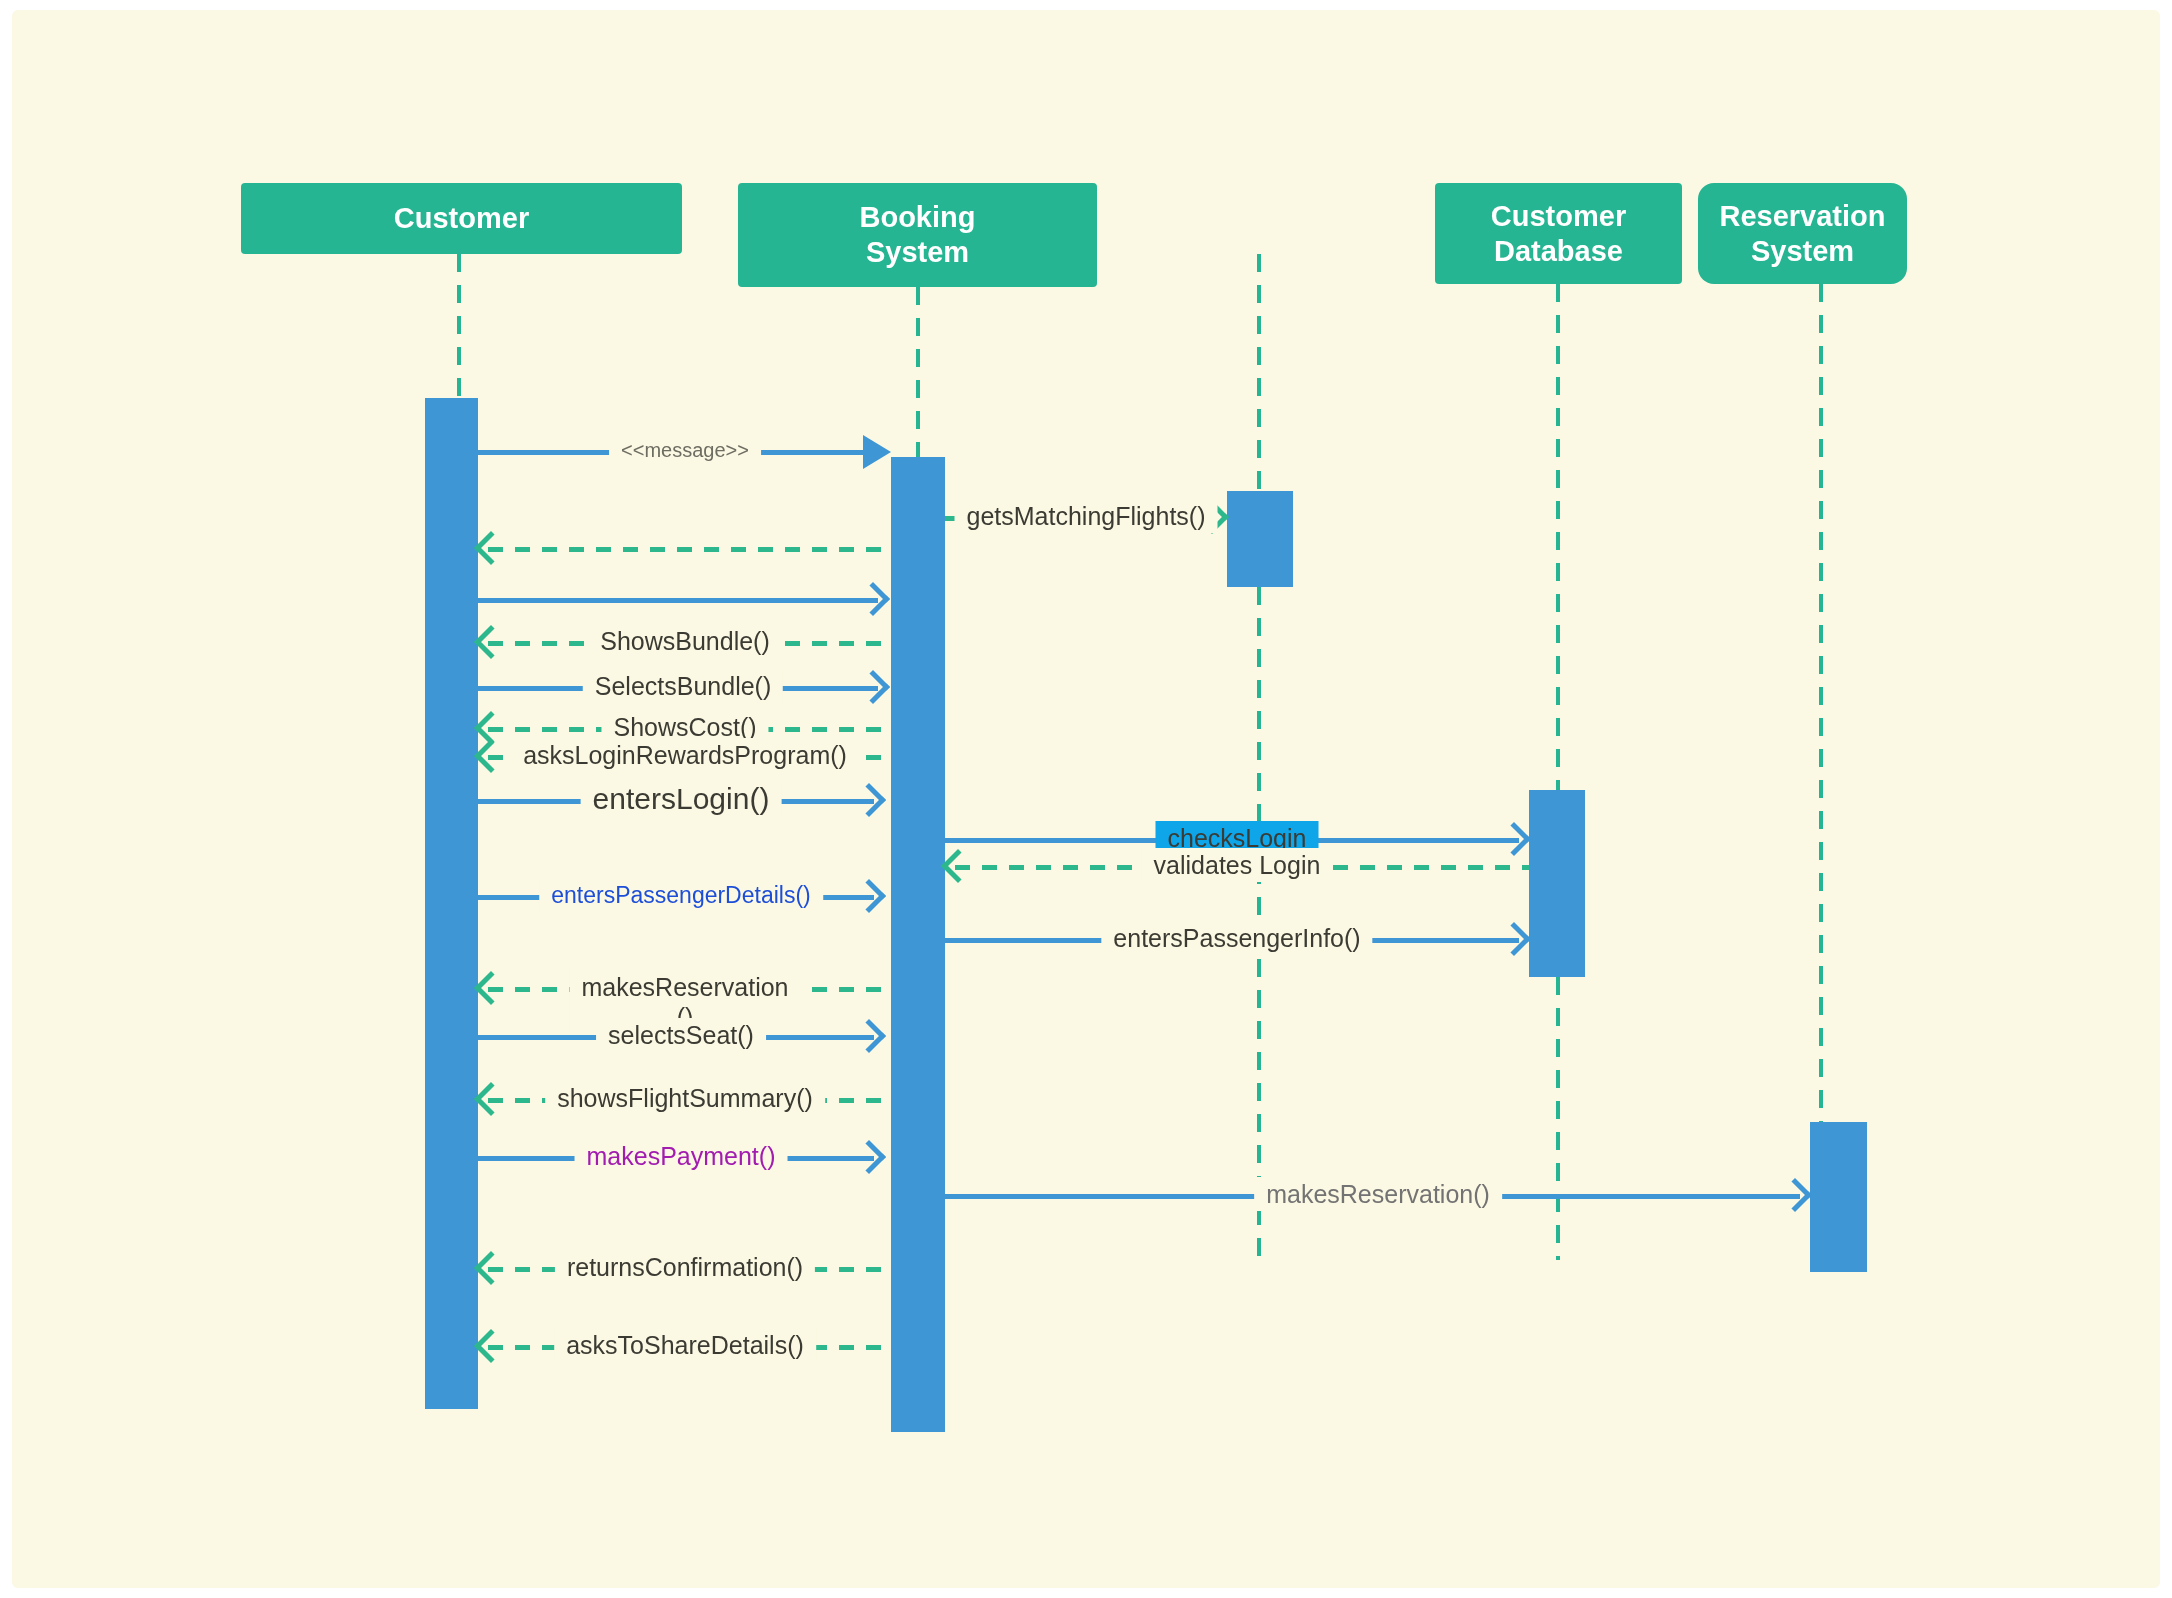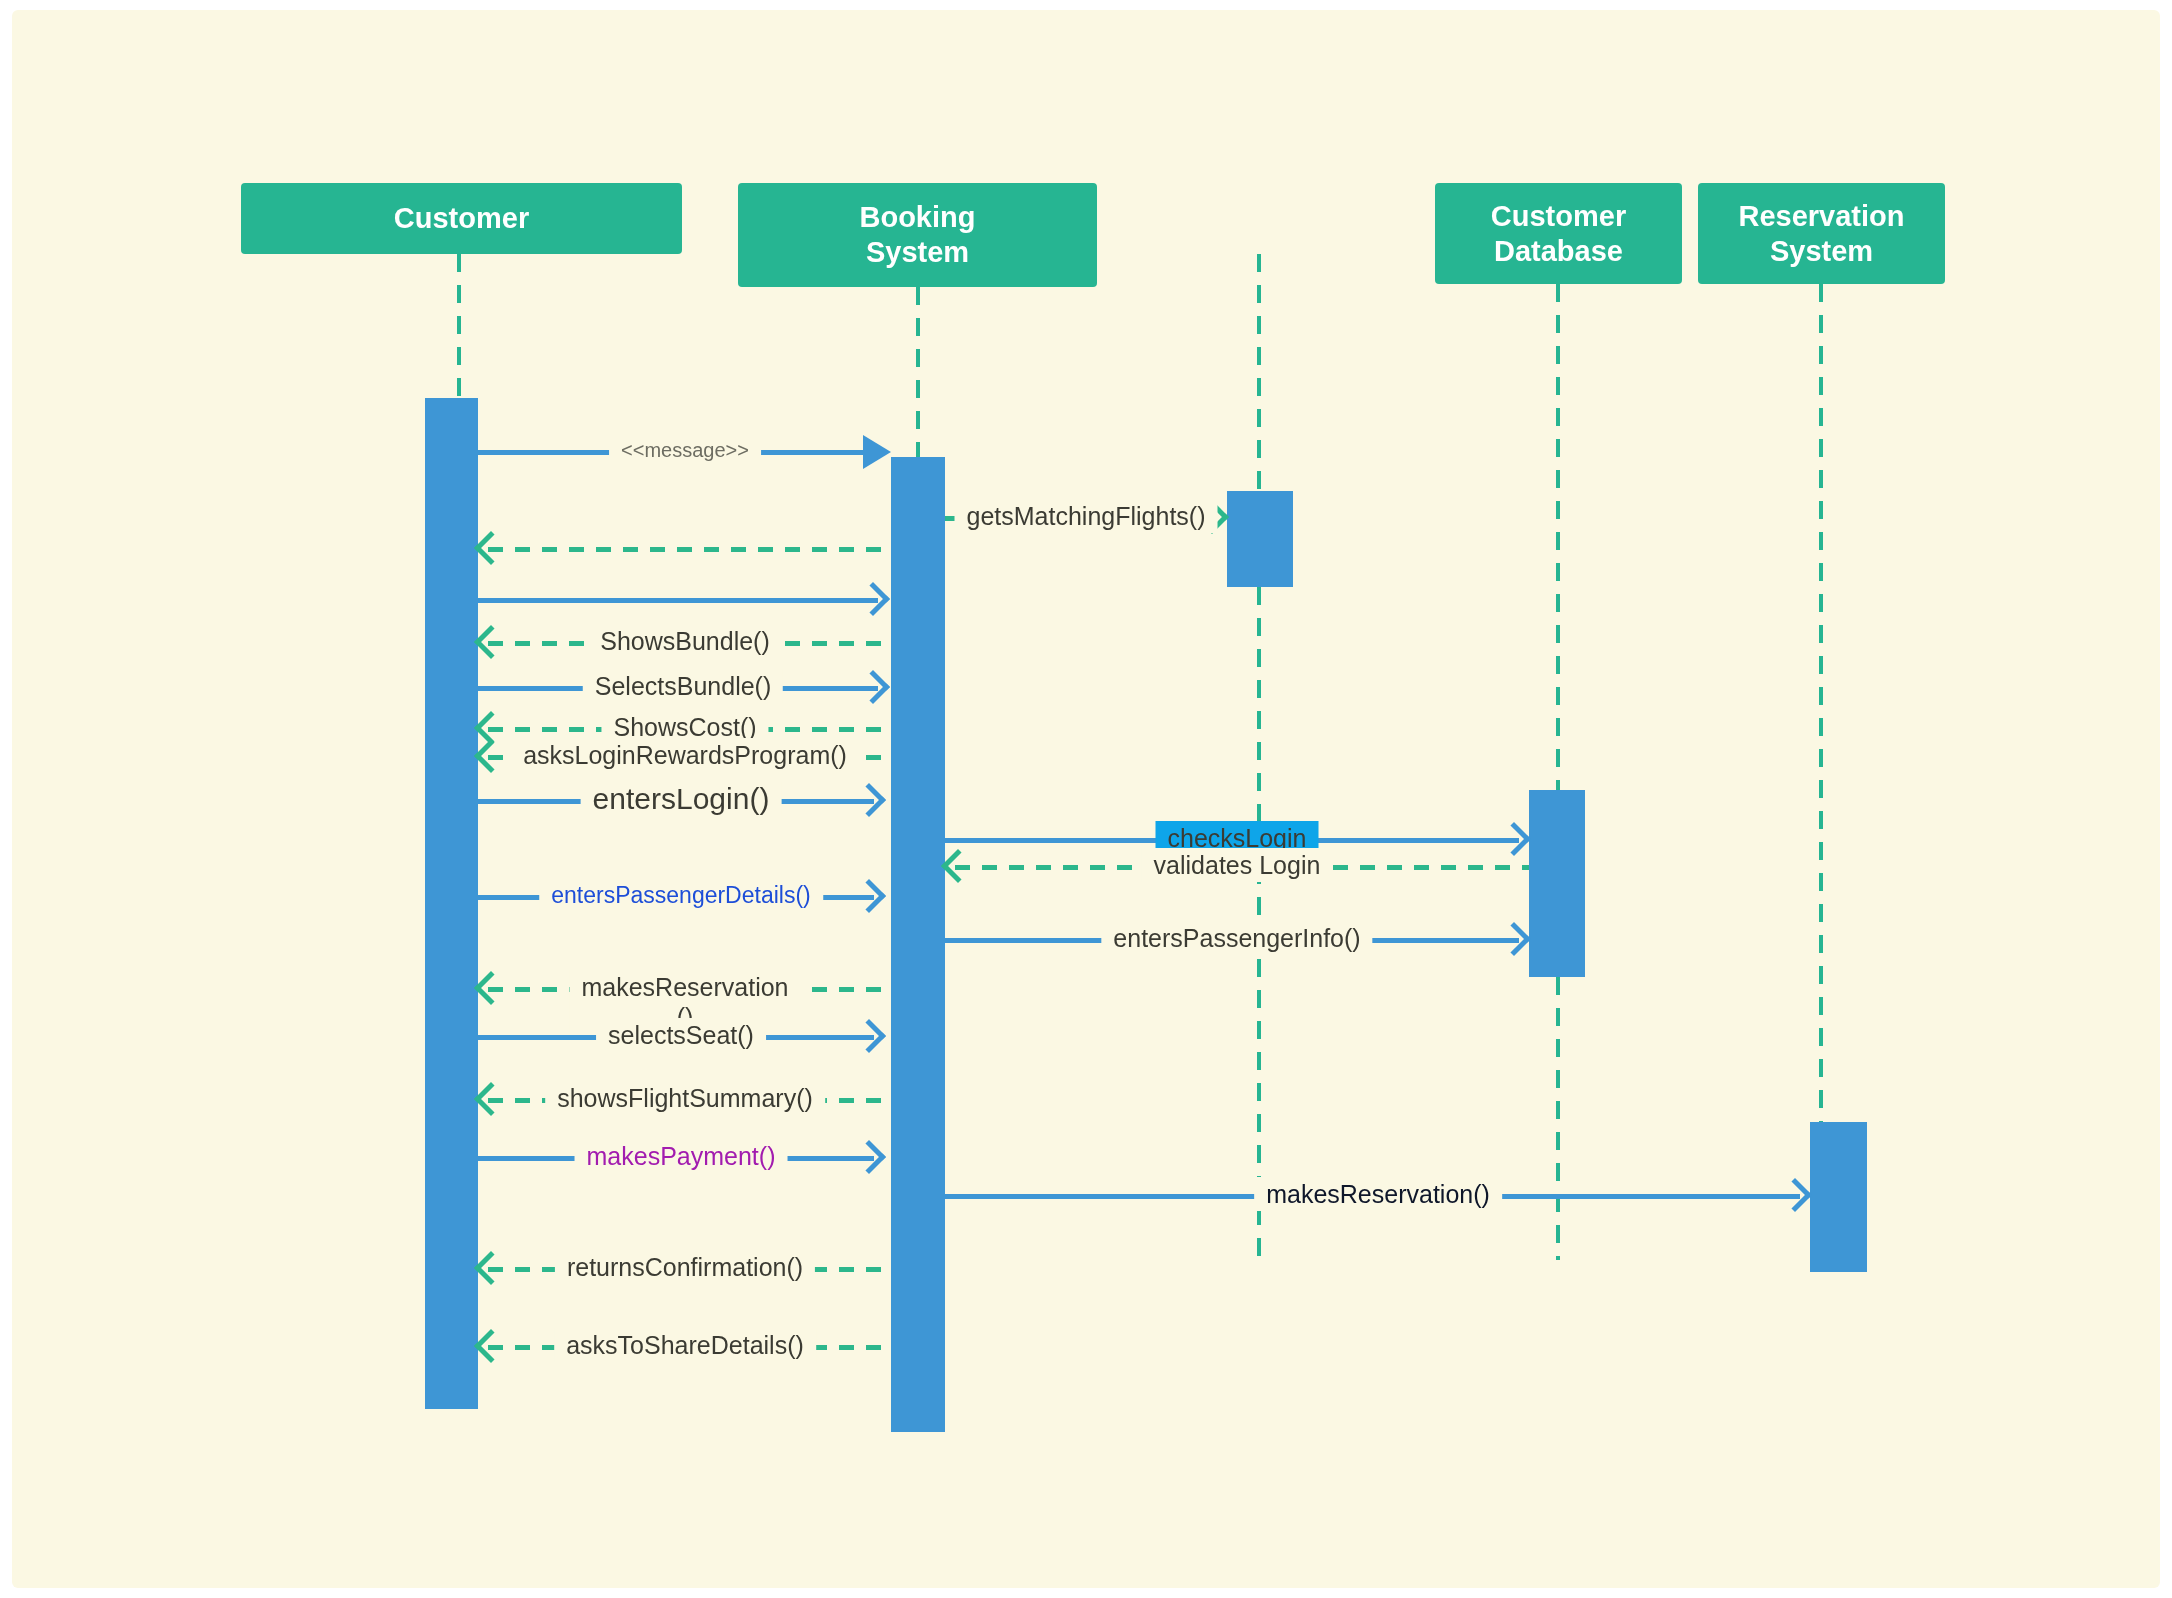--- a/index.html
+++ b/index.html
@@ -46,21 +46,21 @@
       <div style="position: absolute; left: 891px; top: 457px; width: 54px; height: 975px; background: rgb(62, 150, 213);"></div>
       <div style="position: absolute; left: 1257px; top: 254px; width: 4px; height: 237px; background: repeating-linear-gradient(rgb(38, 181, 146) 0px, rgb(38, 181, 146) 18px, transparent 18px, transparent 31px);"></div>
       <div style="position: absolute; left: 1257px; top: 587px; width: 4px; height: 673px; background: repeating-linear-gradient(rgb(38, 181, 146) 0px, rgb(38, 181, 146) 18px, transparent 18px, transparent 31px);"></div>
       <div style="position: absolute; left: 1227px; top: 491px; width: 66px; height: 96px; background: rgb(62, 150, 213);"></div>
       <div style="position: absolute; left: 1556px; top: 284px; width: 4px; height: 506px; background: repeating-linear-gradient(rgb(38, 181, 146) 0px, rgb(38, 181, 146) 18px, transparent 18px, transparent 31px);"></div>
       <div style="position: absolute; left: 1556px; top: 977px; width: 4px; height: 283px; background: repeating-linear-gradient(rgb(38, 181, 146) 0px, rgb(38, 181, 146) 18px, transparent 18px, transparent 31px);"></div>
       <div style="position: absolute; left: 1435px; top: 183px; width: 247px; height: 101px; background: rgb(38, 181, 146); color: rgb(255, 255, 255); display: flex; align-items: center; justify-content: center; white-space: pre-line; text-align: center; font-weight: bold; font-size: 29px; line-height: 35px; border-radius: 4px;">Customer
 Database</div>
       <div style="position: absolute; left: 1529px; top: 790px; width: 56px; height: 187px; background: rgb(62, 150, 213);"></div>
       <div style="position: absolute; left: 1819px; top: 284px; width: 4px; height: 838px; background: repeating-linear-gradient(rgb(38, 181, 146) 0px, rgb(38, 181, 146) 18px, transparent 18px, transparent 31px);"></div>
-      <div style="position: absolute; left: 1698px; top: 183px; width: 247px; height: 101px; background: rgb(38, 181, 146); color: rgb(255, 255, 255); display: flex; align-items: center; justify-content: center; white-space: pre-line; text-align: center; font-weight: bold; font-size: 29px; line-height: 35px; border-radius: 4px;">Reservation
+      <div style="position: absolute; left: 1698px; top: 183px; width: 209px; height: 101px; background: rgb(38, 181, 146); color: rgb(255, 255, 255); display: flex; align-items: center; justify-content: center; white-space: pre-line; text-align: center; font-weight: bold; font-size: 29px; line-height: 35px; border-radius: 16px;">Reservation
 System</div>
       <div style="position: absolute; left: 1810px; top: 1122px; width: 57px; height: 150px; background: rgb(62, 150, 213);"></div>
       <div style="position: absolute; left: 478px; top: 450px; width: 387px; height: 5px; background: rgb(62, 150, 213);"></div>
       <div style="position: absolute; left: 863px; top: 435px; width: 0px; height: 0px; border-top: 17px solid transparent; border-bottom: 17px solid transparent; border-left: 28px solid rgb(62, 150, 213);"></div>
       <div style="position: absolute; left: 685px; top: 433px; transform: translateX(-50%); background: rgb(251, 248, 227); color: rgb(109, 109, 98); font-size: 20px; line-height: 30px; padding: 2px 12px; white-space: pre-line; text-align: center;">&lt;&lt;message&gt;&gt;</div>
       <div style="position: absolute; left: 945px; top: 516px; width: 272px; height: 5px; background: repeating-linear-gradient(90deg, rgb(44, 183, 140) 0px, rgb(44, 183, 140) 15px, transparent 15px, transparent 27px);"></div>
       <div style="position: absolute; width: 24px; height: 24px; top: 505px; border-top: 5px solid rgb(44, 183, 140); box-sizing: border-box; border-right: 5px solid rgb(44, 183, 140); transform: rotate(45deg); left: 1200px;"></div>
       <div style="position: absolute; left: 1086px; top: 499px; transform: translateX(-50%); background: rgb(251, 248, 227); color: rgb(59, 59, 51); font-size: 25px; line-height: 30px; padding: 2px 12px; white-space: pre-line; text-align: center;">getsMatchingFlights()</div>
       <div style="position: absolute; left: 488px; top: 547px; width: 403px; height: 5px; background: repeating-linear-gradient(90deg, rgb(44, 183, 140) 0px, rgb(44, 183, 140) 15px, transparent 15px, transparent 27px);"></div>
       <div style="position: absolute; width: 24px; height: 24px; top: 536px; border-top: 5px solid rgb(44, 183, 140); box-sizing: border-box; border-left: 5px solid rgb(44, 183, 140); transform: rotate(-45deg); left: 479px;"></div>
@@ -101,21 +101,21 @@
       <div style="position: absolute; width: 24px; height: 24px; top: 1024px; border-top: 5px solid rgb(62, 150, 213); box-sizing: border-box; border-right: 5px solid rgb(62, 150, 213); transform: rotate(45deg); left: 857px;"></div>
       <div style="position: absolute; left: 681px; top: 1018px; transform: translateX(-50%); background: rgb(251, 248, 227); color: rgb(59, 59, 51); font-size: 25px; line-height: 30px; padding: 2px 12px; white-space: pre-line; text-align: center;">selectsSeat()</div>
       <div style="position: absolute; left: 488px; top: 1098px; width: 403px; height: 5px; background: repeating-linear-gradient(90deg, rgb(44, 183, 140) 0px, rgb(44, 183, 140) 15px, transparent 15px, transparent 27px);"></div>
       <div style="position: absolute; width: 24px; height: 24px; top: 1087px; border-top: 5px solid rgb(44, 183, 140); box-sizing: border-box; border-left: 5px solid rgb(44, 183, 140); transform: rotate(-45deg); left: 479px;"></div>
       <div style="position: absolute; left: 685px; top: 1081px; transform: translateX(-50%); background: rgb(251, 248, 227); color: rgb(59, 59, 51); font-size: 25px; line-height: 30px; padding: 2px 12px; white-space: pre-line; text-align: center;">showsFlightSummary()</div>
       <div style="position: absolute; left: 478px; top: 1156px; width: 396px; height: 5px; background: rgb(62, 150, 213);"></div>
       <div style="position: absolute; width: 24px; height: 24px; top: 1145px; border-top: 5px solid rgb(62, 150, 213); box-sizing: border-box; border-right: 5px solid rgb(62, 150, 213); transform: rotate(45deg); left: 857px;"></div>
       <div style="position: absolute; left: 681px; top: 1139px; transform: translateX(-50%); background: rgb(251, 248, 227); color: #a21caf; font-size: 25px; line-height: 30px; padding: 2px 12px; white-space: pre-line; text-align: center;">makesPayment()</div>
       <div style="position: absolute; left: 945px; top: 1194px; width: 855px; height: 5px; background: rgb(62, 150, 213);"></div>
       <div style="position: absolute; width: 24px; height: 24px; top: 1183px; border-top: 5px solid rgb(62, 150, 213); box-sizing: border-box; border-right: 5px solid rgb(62, 150, 213); transform: rotate(45deg); left: 1783px;"></div>
-      <div style="position: absolute; left: 1378px; top: 1177px; transform: translateX(-50%); background: rgb(251, 248, 227); color: #0f172a; font-size: 25px; line-height: 30px; padding: 2px 12px; white-space: pre-line; text-align: center;">makesReservation()</div>
+      <div style="position: absolute; left: 1378px; top: 1177px; transform: translateX(-50%); background: rgb(251, 248, 227); color: #737373; font-size: 25px; line-height: 30px; padding: 2px 12px; white-space: pre-line; text-align: center;">makesReservation()</div>
       <div style="position: absolute; left: 488px; top: 1267px; width: 403px; height: 5px; background: repeating-linear-gradient(90deg, rgb(44, 183, 140) 0px, rgb(44, 183, 140) 15px, transparent 15px, transparent 27px);"></div>
       <div style="position: absolute; width: 24px; height: 24px; top: 1256px; border-top: 5px solid rgb(44, 183, 140); box-sizing: border-box; border-left: 5px solid rgb(44, 183, 140); transform: rotate(-45deg); left: 479px;"></div>
       <div style="position: absolute; left: 685px; top: 1250px; transform: translateX(-50%); background: rgb(251, 248, 227); color: rgb(59, 59, 51); font-size: 25px; line-height: 30px; padding: 2px 12px; white-space: pre-line; text-align: center;">returnsConfirmation()</div>
       <div style="position: absolute; left: 488px; top: 1345px; width: 403px; height: 5px; background: repeating-linear-gradient(90deg, rgb(44, 183, 140) 0px, rgb(44, 183, 140) 15px, transparent 15px, transparent 27px);"></div>
       <div style="position: absolute; width: 24px; height: 24px; top: 1334px; border-top: 5px solid rgb(44, 183, 140); box-sizing: border-box; border-left: 5px solid rgb(44, 183, 140); transform: rotate(-45deg); left: 479px;"></div>
       <div style="position: absolute; left: 685px; top: 1328px; transform: translateX(-50%); background: rgb(251, 248, 227); color: rgb(59, 59, 51); font-size: 25px; line-height: 30px; padding: 2px 12px; white-space: pre-line; text-align: center;">asksToShareDetails()</div>
     </div>
 </div>
 
 </body></html>

